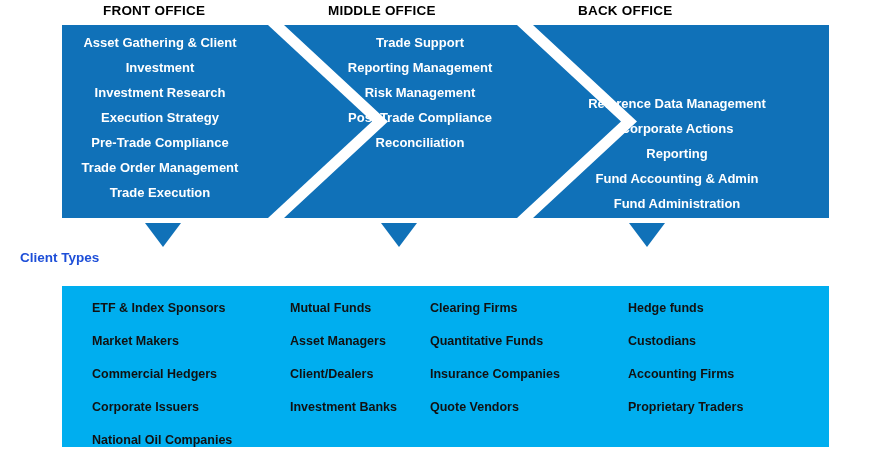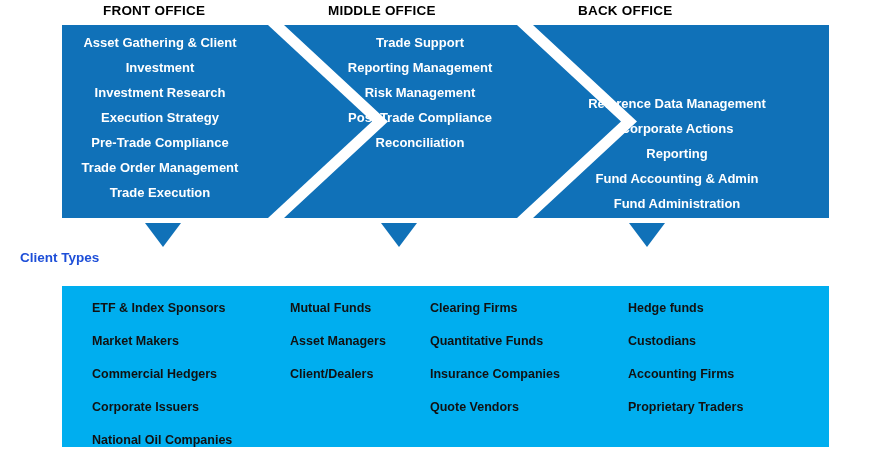--- a/index.html
+++ b/index.html
@@ -179,20 +179,21 @@
       <div class="ct-item">Market Makers</div>
       <div class="ct-item">Commercial Hedgers</div>
       <div class="ct-item">Corporate Issuers</div>
       <div class="ct-item">National Oil Companies</div>
     </div>
 
     <div class="ct-col" id="ct-col-1">
       <div class="ct-item">Mutual Funds</div>
       <div class="ct-item">Asset Managers</div>
       <div class="ct-item">Client/Dealers</div>
+      <div class="ct-item">Investment Banks</div>
     </div>
 
     <div class="ct-col" id="ct-col-2">
       <div class="ct-item">Clearing Firms</div>
       <div class="ct-item">Quantitative Funds</div>
       <div class="ct-item">Insurance Companies</div>
       <div class="ct-item">Quote Vendors</div>
     </div>
 
     <div class="ct-col" id="ct-col-3">

